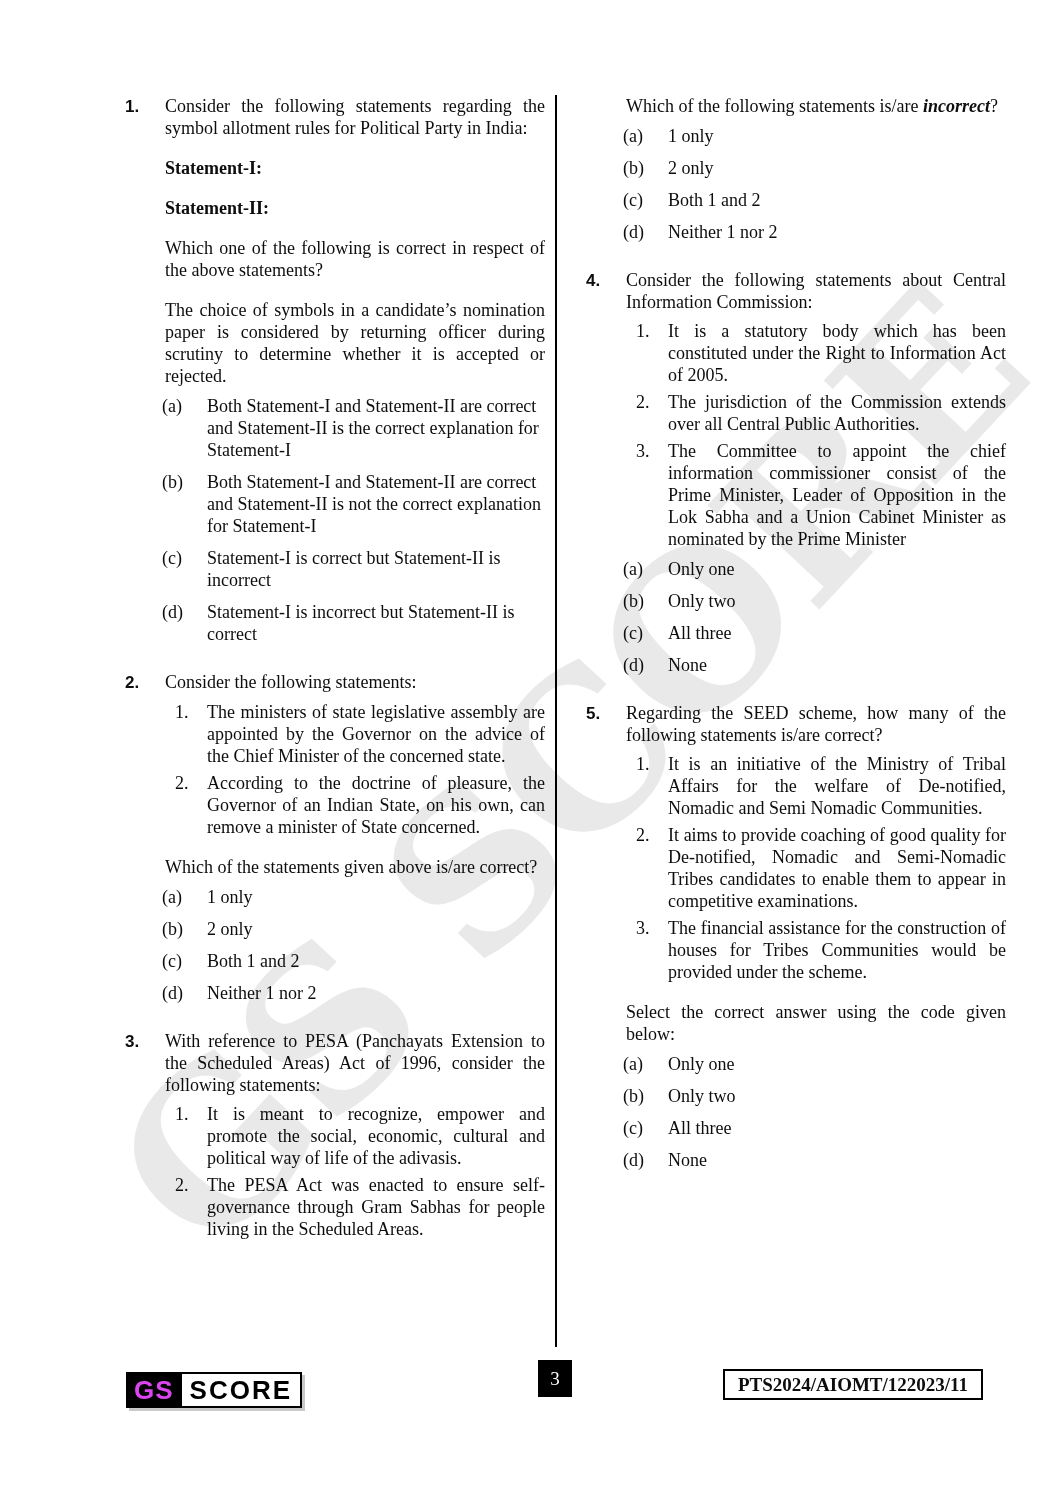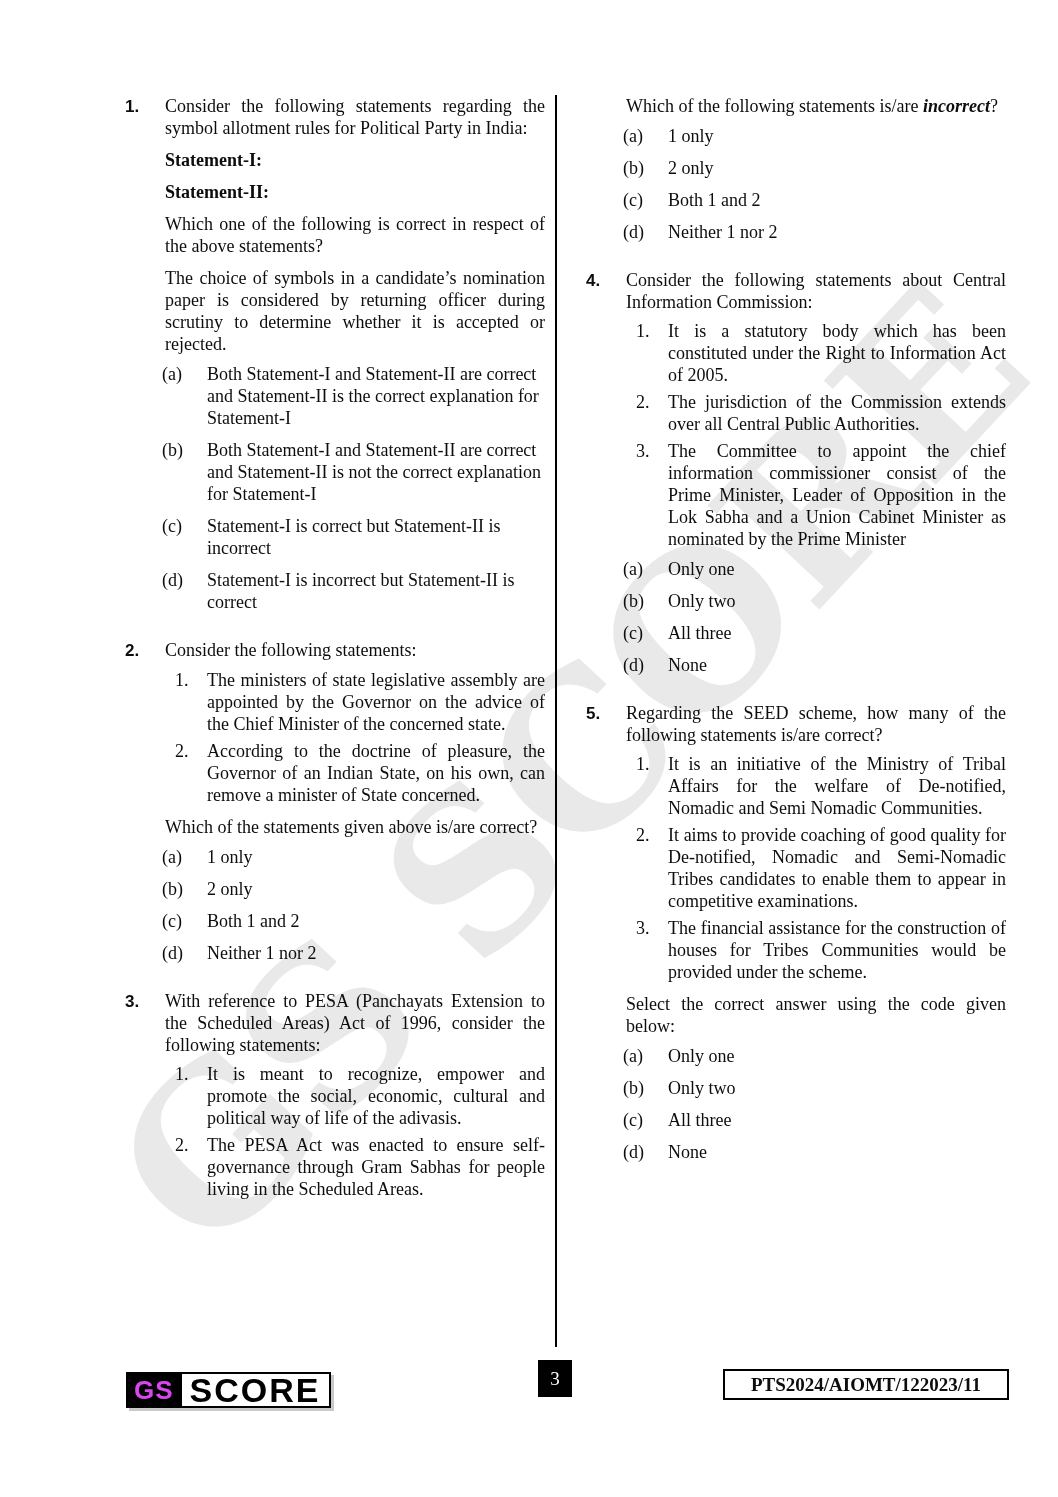--- a/index.html
+++ b/index.html
@@ -42,21 +42,21 @@
 
   .q { display:flex; margin-top:26px; }
   .qnum {
     width:40px; flex:0 0 40px;
     font-family:"Liberation Sans", sans-serif;
     font-weight:bold; font-size:17px;
     padding-top:1px;
   }
   .qtext { flex:1; text-align:justify;font-family:Liberation Serif, serif; }
 
-  .p, .label { margin-left:40px; margin-top:10px; text-align:justify; }
+  .p, .label { margin-left:40px; margin-top:18px; text-align:justify; }
   .label { font-weight:bold; }
 
   .ol { margin-top:7px; }
   .ol-item { display:flex; margin-left:50px; }
   .ol-item + .ol-item { margin-top:5px; }
   .ol-num { width:32px; flex:0 0 32px; }
   .ol-text { flex:1; text-align:justify; }
 
   .opts { margin-top:8px; }
   .opt { display:flex; margin-left:37px; }
@@ -77,34 +77,34 @@
   .logo-gs {
     background:#000; color:#d946ef;
     font-family:"Liberation Sans", sans-serif;
     font-weight:bold; font-size:26px; letter-spacing:1px;
     display:flex; align-items:center; padding:0 6px;
   }
   .logo-score {
     background:#fff; color:#000;
     border-left:2px solid #000;
     font-family:"Liberation Sans", sans-serif;
-    font-weight:bold; font-size:34px; letter-spacing:2px;
+    font-weight:bold; font-size:26px; letter-spacing:2px;
     display:flex; align-items:center; padding:0 8px;
   }
   #page-num {
     position:absolute; left:538px; top:1360px;
     width:34px; height:37px;
     background:#000; color:#fff;
     font-family:"Liberation Serif", serif; font-size:19px;
     display:flex; align-items:center; justify-content:center;
     z-index:3;
   }
   #code-box {
     position:absolute; left:723px; top:1369px;
-    width:286px; height:31px;
+    width:260px; height:31px;
     border:2px solid #000; background:#fff;
     font-weight:bold; font-size:19px;
     display:flex; align-items:center; justify-content:center;
     z-index:3;
   }
 </style>
 </head>
 <body>
 
 <div id="watermark">GS SCORE</div>

